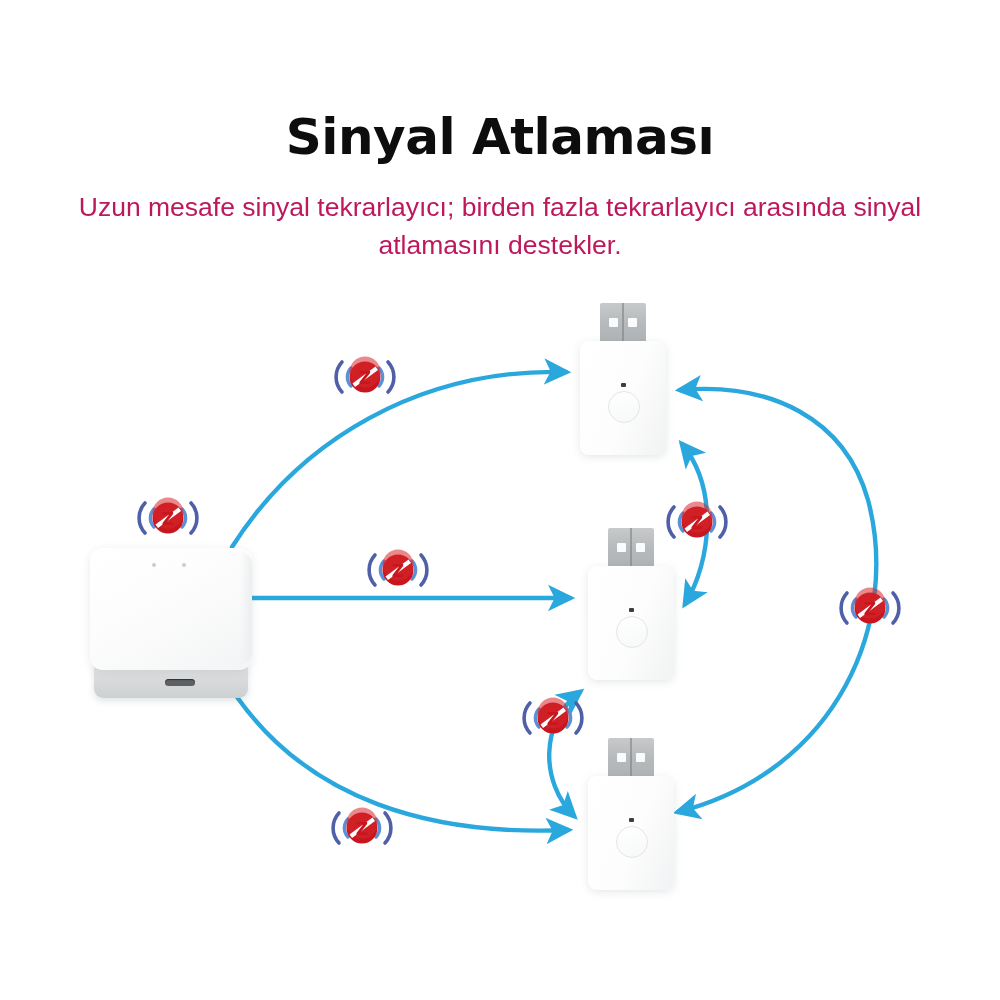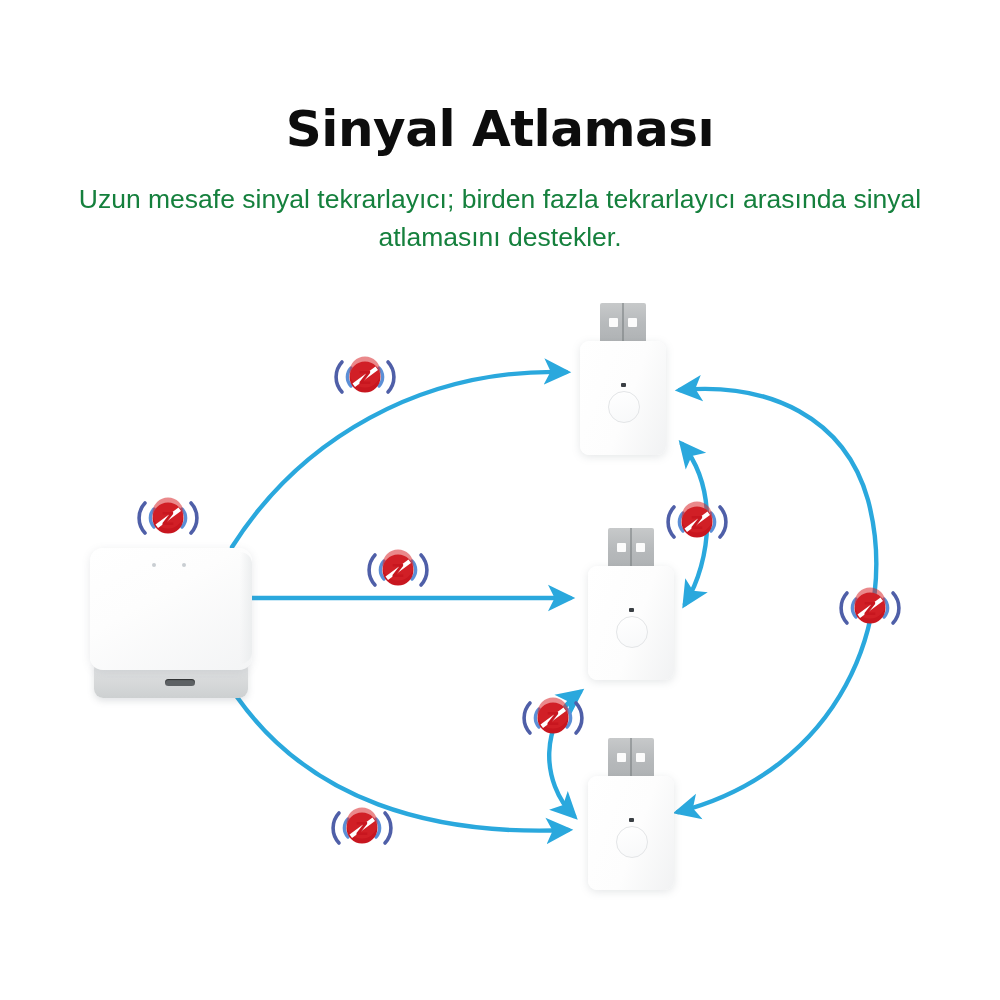--- a/index.html
+++ b/index.html
@@ -20,42 +20,42 @@
     position: relative;
     width: 1000px;
     height: 1000px;
     background: #ffffff;
   }
 
   
   .header {
     position: absolute;
     left: 0;
-    top: 8px;
+    top: 16px;
     width: 1000px;
     text-align: center;
   }
   .title {
     margin: 0;
     padding-top: 92px;
     font-size: 50px;
     line-height: 58px;
     font-weight: bold;
     letter-spacing: -0.5px;
     color: #0d0d0d;
     font-family: "DejaVu Sans", sans-serif;
   }
   .subtitle {
     margin: 0 auto;
     padding-top: 22px;
     width: 890px;
     font-size: 26.5px;
     line-height: 38px;
     font-weight: 400;
-    color: #15803d;
+    color: #be185d;
     font-family: "Liberation Sans", sans-serif;
   }
 
   
   .stage {
     position: absolute;
     left: 0;
     top: 0;
     width: 1000px;
     height: 1000px;

